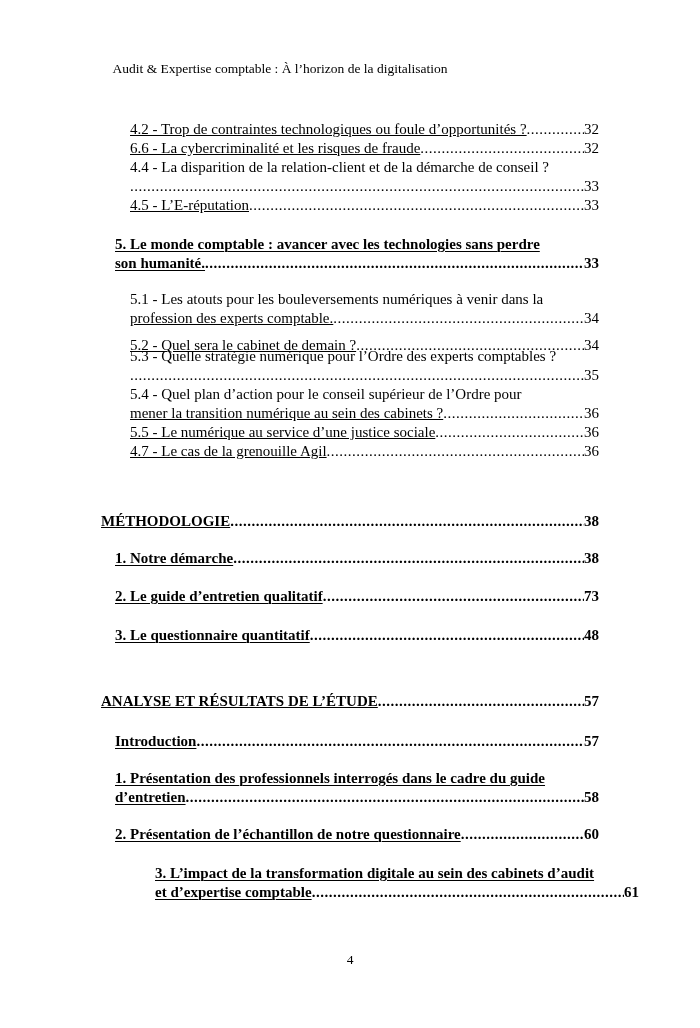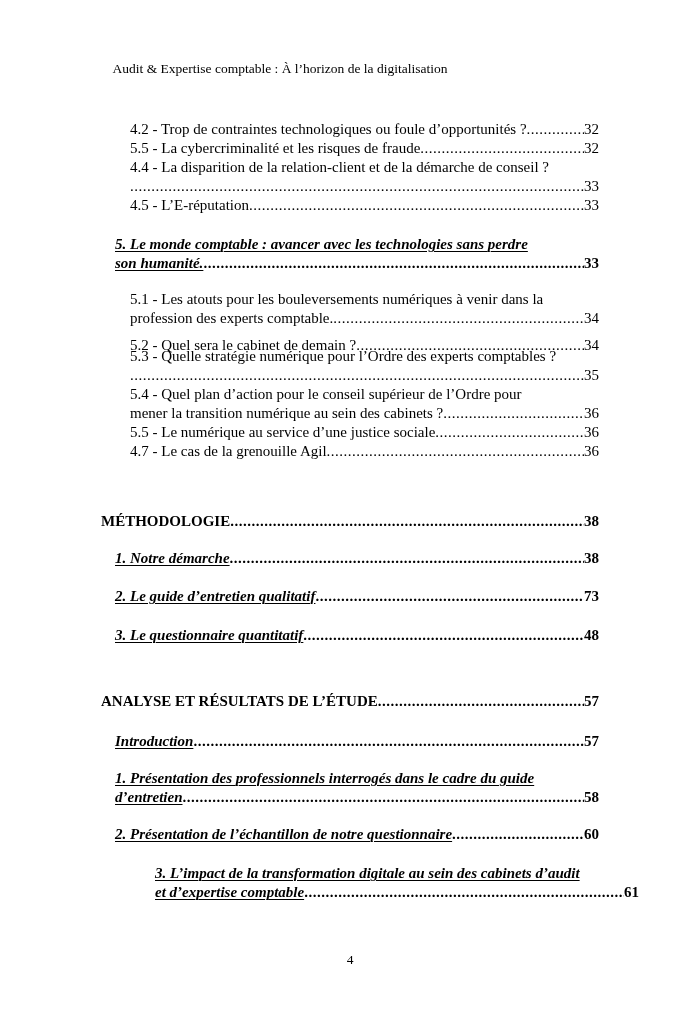--- a/index.html
+++ b/index.html
@@ -48,20 +48,21 @@
       width: 498px;
       font-weight: bold;
     }
     .line {
       display: flex;
       align-items: baseline;
       white-space: nowrap;
     }
     .line .txt {
       flex: 0 0 auto;
+      text-decoration: underline;
     }
     .line .dots {
       flex: 1 1 auto;
       overflow: hidden;
       white-space: nowrap;
       letter-spacing: 0.5px;
       min-width: 0;
     }
     .line .dots::before {
       content: "........................................................................................................................................................................................................................................";
@@ -70,21 +71,20 @@
       flex: 0 0 auto;
       text-align: right;
     }
     .section .u, .chapter .u {
       text-decoration: none;
     }
     .section .u {
       text-decoration: underline;
       text-decoration-thickness: 1px;
       text-underline-offset: 2px;
-      font-style: italic;
     }
     .first-line {
       white-space: nowrap;
     }
     .page-number {
       position: absolute;
       top: 952px;
       left: 0;
       width: 700px;
       text-align: center;
@@ -101,21 +101,21 @@
   <div class="entry sub" style="top:120px;">
     <div class="line">
       <span class="txt">4.2 - Trop de contraintes technologiques ou foule d’opportunités ?</span>
       <span class="dots"></span>
       <span class="pg">32</span>
     </div>
   </div>
 
   <div class="entry sub" style="top:139px;">
     <div class="line">
-      <span class="txt">5.5 - La cybercriminalité et les risques de fraude</span>
+      <span class="txt">6.6 - La cybercriminalité et les risques de fraude</span>
       <span class="dots"></span>
       <span class="pg">32</span>
     </div>
   </div>
 
   <div class="entry sub" style="top:158px;">
     <div class="first-line">4.4 - La disparition de la relation-client et de la démarche de conseil ?</div>
     <div class="line">
       <span class="txt"></span>
       <span class="dots"></span>

